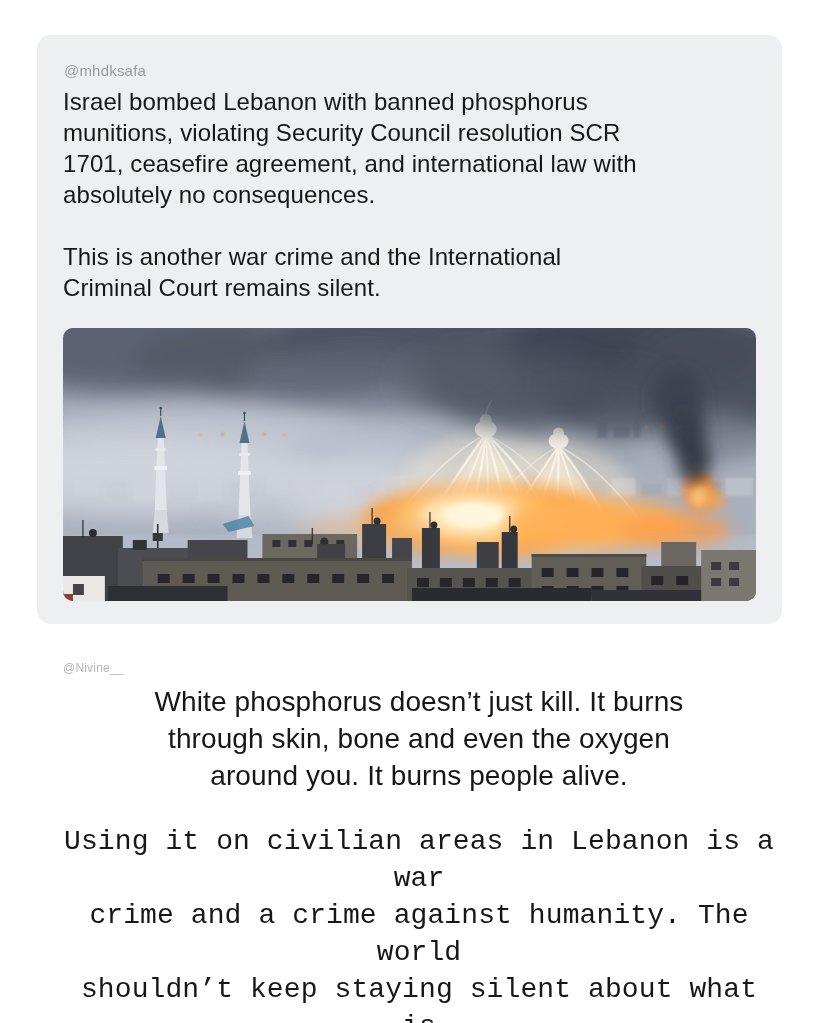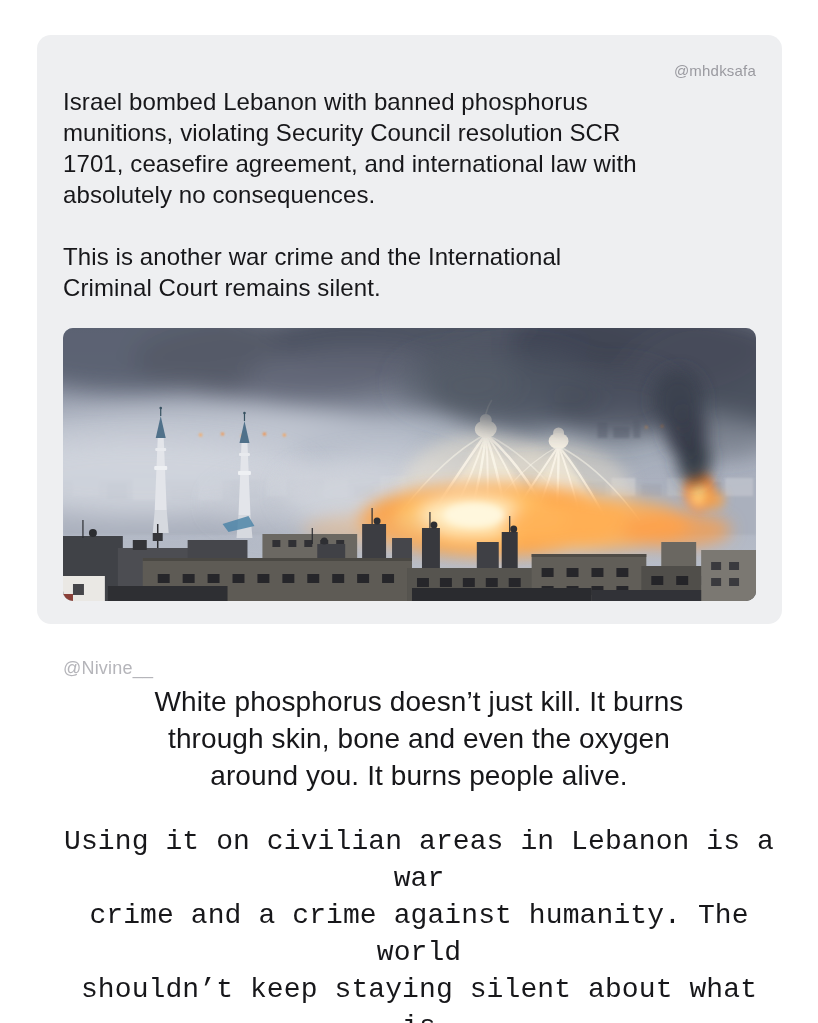--- a/index.html
+++ b/index.html
@@ -12,36 +12,35 @@
   .card{
     position:absolute;left:37px;top:35px;width:745px;
     box-sizing:border-box;padding:27px 26px 23px 26px;
     background:var(--card-bg,#eeeff1);
     border-radius:14px;
   }
   .handle1{
     font-size:15px;line-height:17px;letter-spacing:.2px;
     color:var(--handle-gray,#9a9aa0);
     margin:0 0 7px 1px;
-    text-align:right;
   }
   .p1{
     font-size:24px;line-height:31px;letter-spacing:.1px;
     color:var(--body-text,#17171a);
     white-space:pre-line;margin:0;
   }
   .p1 + .p1{margin-top:31px;}
   .photo-wrap{
     margin-top:25px;width:693px;height:273px;
     border-radius:10px;overflow:hidden;position:relative;
   }
   .photo-wrap svg{display:block;width:100%;height:100%;}
   .post2{position:absolute;left:63px;top:659px;width:712px;}
   .handle2{
-    font-size:18px;line-height:18px;letter-spacing:.2px;
+    font-size:12px;line-height:18px;letter-spacing:.2px;
     color:var(--handle-gray-light,#b5b5ba);
     margin:0 0 6px 0;
   }
   .p2{
     font-size:28px;line-height:37px;letter-spacing:.1px;
     color:var(--body-text,#17171a);
     white-space:pre-line;margin:0;text-align:center;
   }
   .p2 + .p2{margin-top:29px;font-family:Liberation Mono, monospace;}
 </style>

